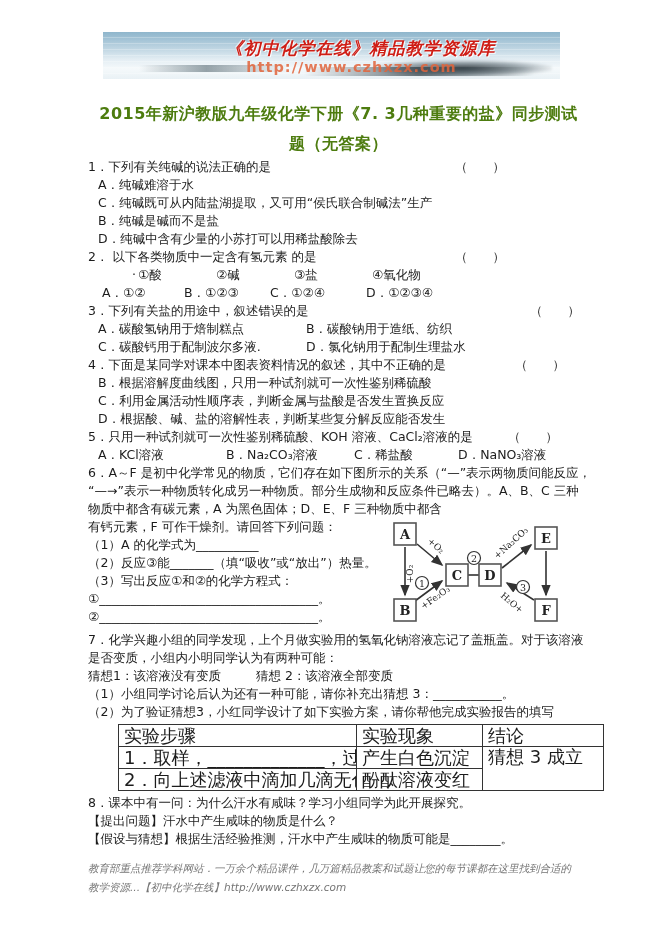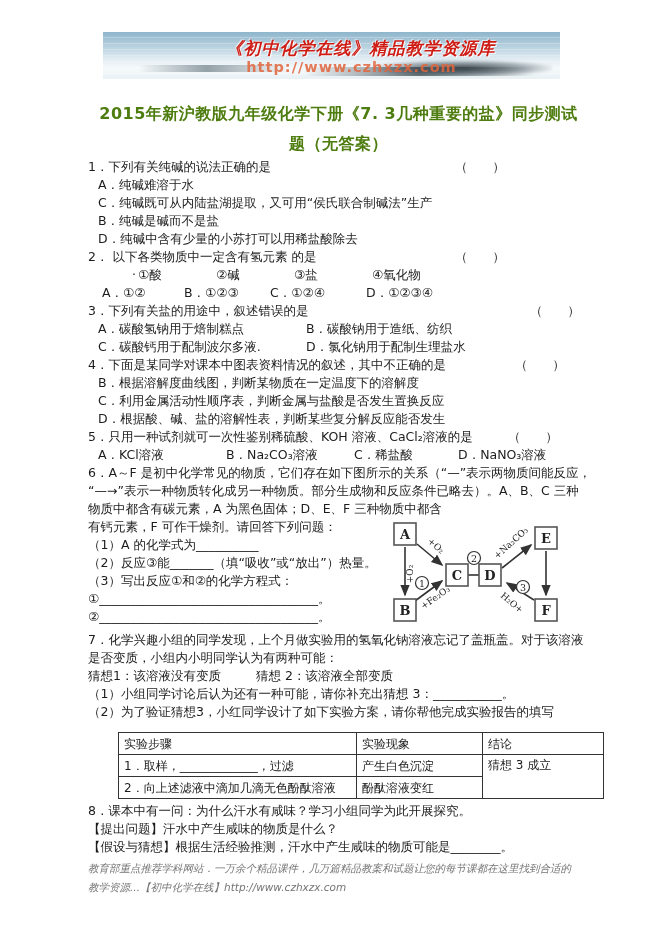--- a/index.html
+++ b/index.html
@@ -64,22 +64,22 @@
   
   .diagram-float { float:right; width:192px; height:112px; margin-left:6px; margin-top:1px; }
   .diagram-svg text { font-family:"DejaVu Serif","Liberation Serif",serif; fill:#222; }
   .diagram-svg .node-letter { font-size:13px; font-weight:bold; }
   .diagram-svg .edge-label { font-size:9px; }
   .diagram-svg .step-digit { font-size:9.5px; }
   .guess-row { display:flex; white-space:nowrap; }
   .guess-row .g1 { width:168px; }
   
   table.exp {
-    border-collapse:collapse; margin-left:30px; margin-top:11px; margin-bottom:3px;
-    width:452px; table-layout:fixed; font-size:12px;
+    border-collapse:collapse; margin-left:30px; margin-top:3px; margin-bottom:3px;
+    width:452px; table-layout:fixed; font-size:18px;
   }
   table.exp th, table.exp td {
     border:1px solid #333; font-weight:normal; text-align:left;
     padding:1px 5px; height:19px; overflow:hidden; white-space:nowrap;
   }
   .colw1 { width:227px; } .colw2 { width:115px; } .colw3 { width:110px; }
   
   .footer {
     position:absolute; left:88px; top:859px; width:488px;
     color:#757575; font-size:10.5px; line-height:19px; font-style:italic; white-space:nowrap;
@@ -136,21 +136,21 @@
     </div>
     <div class="two-col">
       <span class="c1">C．碳酸钙用于配制波尔多液.</span>
       <span>D．氯化钠用于配制生理盐水</span>
     </div>
 
     <div class="qline">
       <span>4．下面是某同学对课本中图表资料情况的叙述，其中不正确的是</span>
       <span class="brk" style="margin-right:15px">（　　）</span>
     </div>
-    <div class="opt">B．根据溶解度曲线图，判断某物质在一定温度下的溶解度</div>
+    <div class="opt">B．根据溶解度曲线图，只用一种试剂就可一次性鉴别稀硫酸</div>
     <div class="opt">C．利用金属活动性顺序表，判断金属与盐酸是否发生置换反应</div>
     <div class="opt">D．根据酸、碱、盐的溶解性表，判断某些复分解反应能否发生</div>
 
     <div class="qline">
       <span>5．只用一种试剂就可一次性鉴别稀硫酸、KOH 溶液、CaCl₂溶液的是</span>
       <span class="brk" style="margin-right:22px">（　　）</span>
     </div>
     <div class="q5opts">
       <span class="o0">A．KCl溶液</span><span class="o1">B．Na₂CO₃溶液</span><span class="o2">C．稀盐酸</span><span>D．NaNO₃溶液</span>
     </div>

